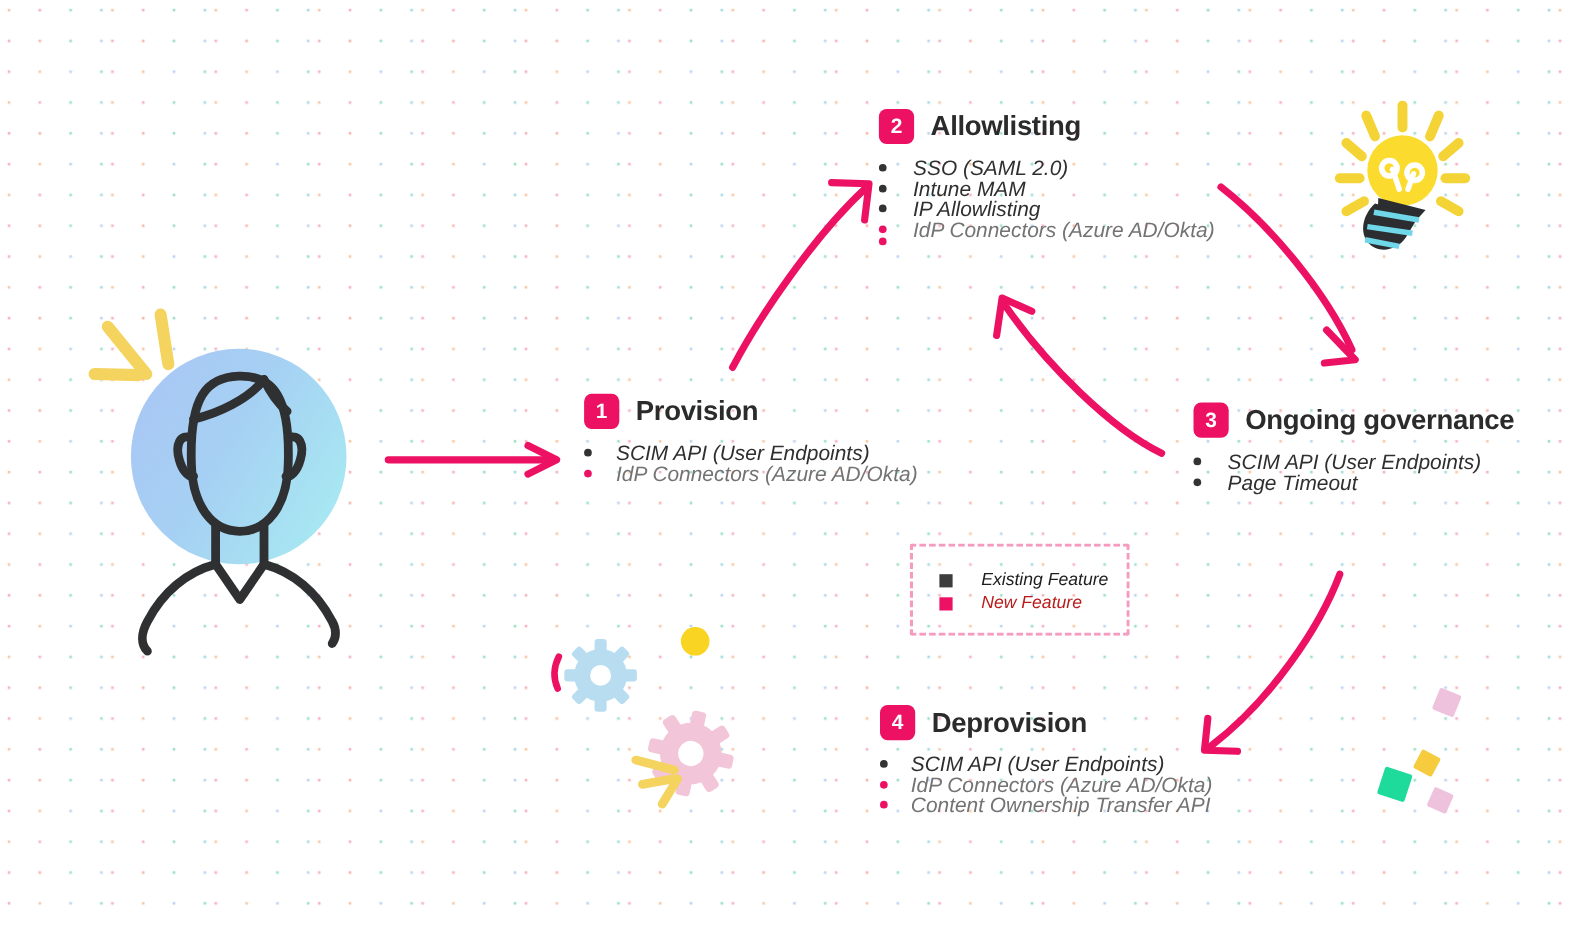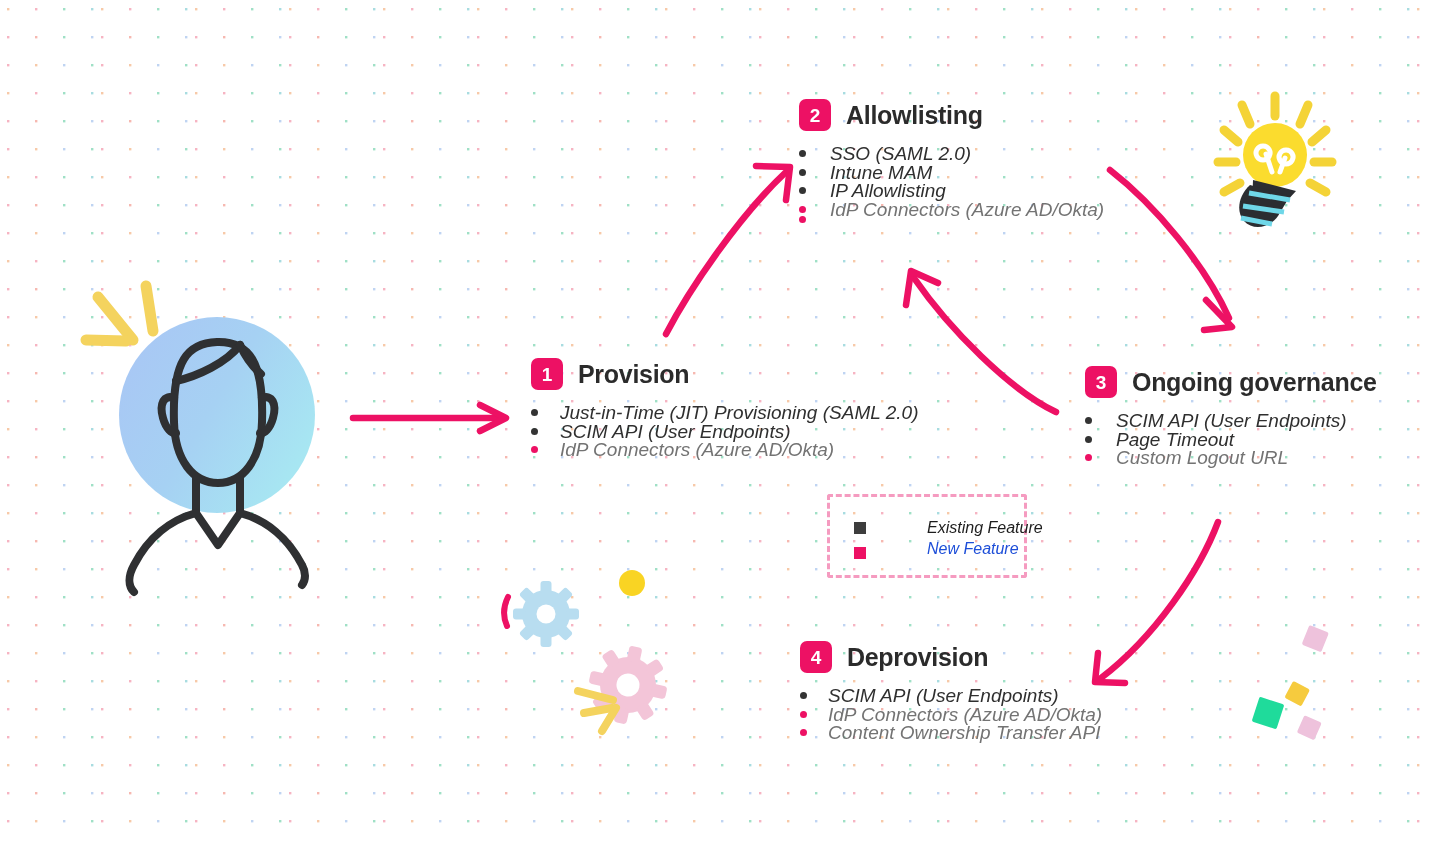--- a/index.html
+++ b/index.html
@@ -120,31 +120,30 @@
     left: 24px;
     top: 20px;
   }
   .legend-row {
     display: flex;
     align-items: center;
     font-size: 16px;
     font-style: italic;
     line-height: 21px;
     white-space: nowrap;
-    gap: 35px;
   }
   .legend-row .sq {
     width: 12px;
     height: 12px;
     flex: none;
     margin-right: 26px;
   }
   .legend-row.existing { color: #1d1d1d; }
   .legend-row.existing .sq { background: #3d3d3d; }
-  .legend-row.new { color: #1d4ed8; align-items: flex-end; }
+  .legend-row.new { color: #b91c1c; }
   .legend-row.new .sq { background: #ED1164; }
 </style>
 </head>
 <body>
 
 <div id="canvas">
 
   <svg class="dotgrid" width="1440" height="841">
     <defs>
       <pattern id="dots" x="0" y="0" width="94" height="84" patternUnits="userSpaceOnUse">
@@ -316,24 +315,20 @@
   </svg>
 
   <div class="step step-1" style="left:531px; top:358px;">
     <div class="step-head">
       <div class="step-badge">1</div>
       <div class="step-title">Provision</div>
     </div>
     <ul class="step-list">
       <li class="feat-existing">
         <span class="dot"></span>
-        <span>Just-in-Time (JIT) Provisioning (SAML 2.0)</span>
-      </li>
-      <li class="feat-existing">
-        <span class="dot"></span>
         <span>SCIM API (User Endpoints)</span>
       </li>
       <li class="feat-new">
         <span class="dot"></span>
         <span>IdP Connectors (Azure AD/Okta)</span>
       </li>
     </ul>
   </div>
 
   <div class="step step-2" style="left:799px; top:99px;">
@@ -370,24 +365,20 @@
       <div class="step-title">Ongoing governance</div>
     </div>
     <ul class="step-list">
       <li class="feat-existing">
         <span class="dot"></span>
         <span>SCIM API (User Endpoints)</span>
       </li>
       <li class="feat-existing">
         <span class="dot"></span>
         <span>Page Timeout</span>
-      </li>
-      <li class="feat-new">
-        <span class="dot"></span>
-        <span>Custom Logout URL</span>
       </li>
     </ul>
   </div>
 
   <div class="step step-4" style="left:800px; top:641px;">
     <div class="step-head">
       <div class="step-badge">4</div>
       <div class="step-title">Deprovision</div>
     </div>
     <ul class="step-list">

